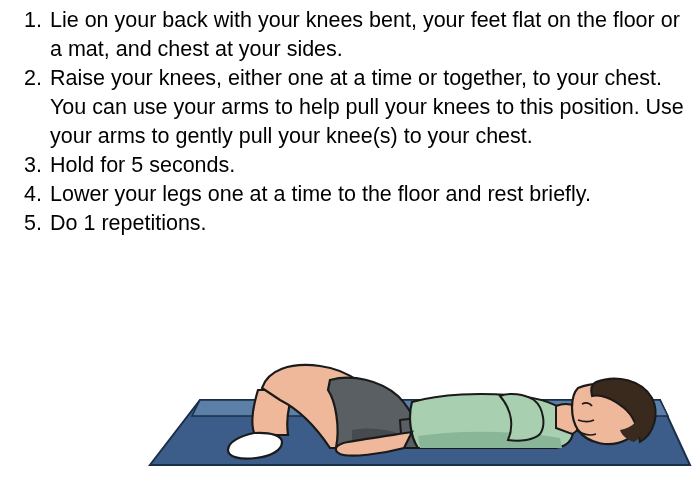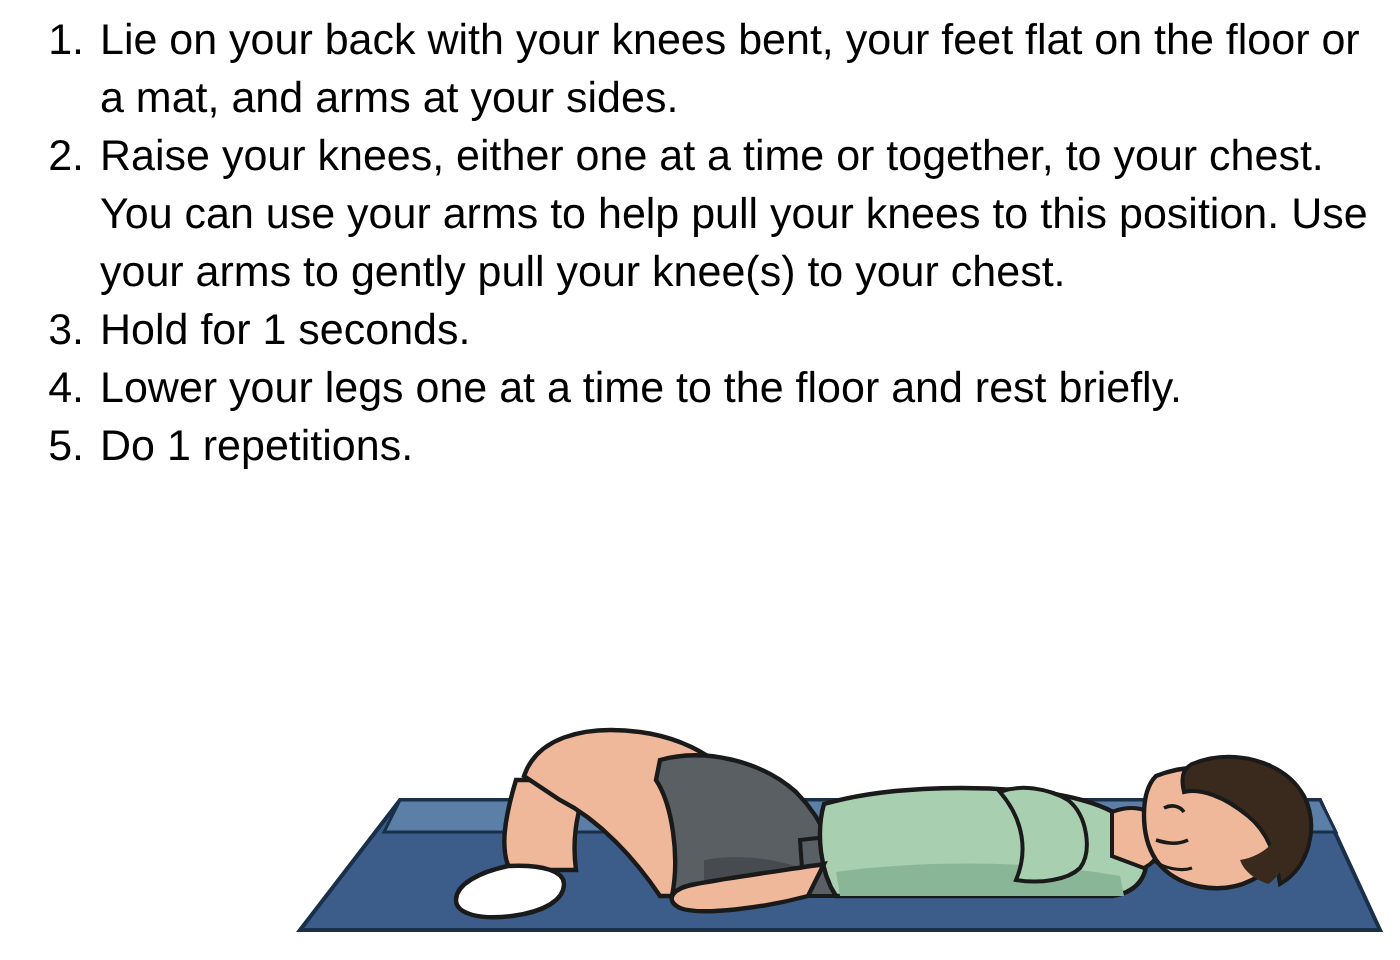--- a/index.html
+++ b/index.html
@@ -97,29 +97,29 @@
 
         <path d="M596,112 C616,104 642,110 652,128 C660,144 654,164 640,172 C638,158 634,146 624,138 C612,128 600,124 592,126 C590,118 592,114 596,112 Z" fill="#3a2a1d" stroke="#1a1a1a" stroke-width="2"></path>
         <path d="M620,160 C632,158 640,150 642,140 C646,152 644,166 634,172 C628,170 622,166 620,160 Z" fill="#3a2a1d" stroke="none"></path>
       </g>
     </svg>
   </div>
 
   <ol class="instructions">
     <li>
       <span class="step-num">1.</span>
-      <span class="step-text">Lie on your back with your knees bent, your feet flat on the floor or a mat, and arms at your sides.</span>
+      <span class="step-text">Lie on your back with your knees bent, your feet flat on the floor or a mat, and chest at your sides.</span>
     </li>
     <li>
       <span class="step-num">2.</span>
       <span class="step-text">Raise your knees, either one at a time or together, to your chest. You can use your arms to help pull your knees to this position. Use your arms to gently pull your knee(s) to your chest.</span>
     </li>
     <li>
       <span class="step-num">3.</span>
-      <span class="step-text">Hold for 1 seconds.</span>
+      <span class="step-text">Hold for 5 seconds.</span>
     </li>
     <li>
       <span class="step-num">4.</span>
       <span class="step-text">Lower your legs one at a time to the floor and rest briefly.</span>
     </li>
     <li>
       <span class="step-num">5.</span>
       <span class="step-text">Do 1 repetitions.</span>
     </li>
   </ol>

